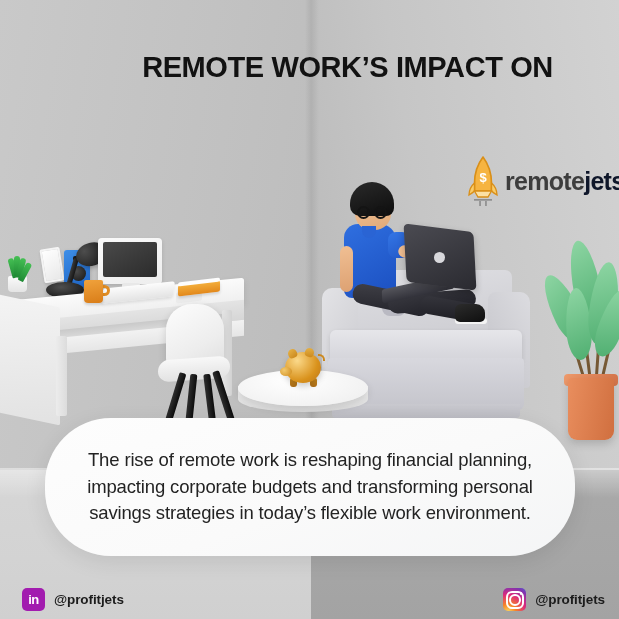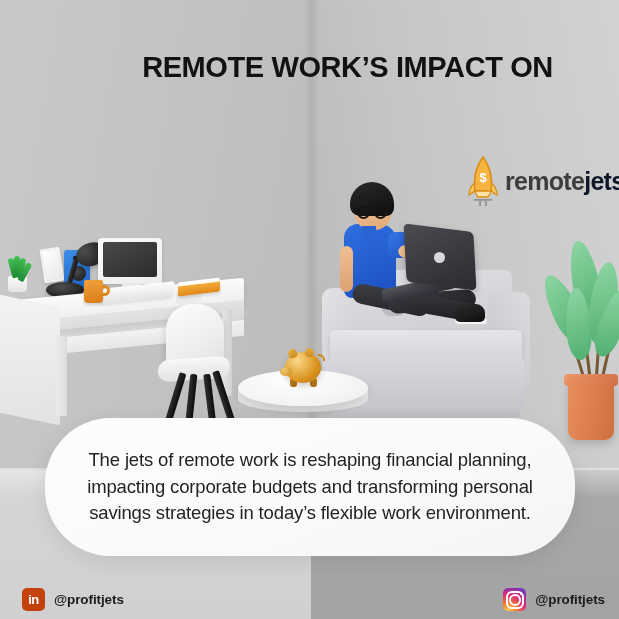--- a/index.html
+++ b/index.html
@@ -381,21 +381,21 @@
   .text-card p {
     margin:0; width:448px; text-align:center;
     font-size:18.5px; line-height:1.43; color:#232323; letter-spacing:-0.15px;
   }
 
   
   .footer-left { position:absolute; left:22px; top:588px; display:flex; align-items:center; gap:9px; }
   .footer-right { position:absolute; right:14px; top:588px; display:flex; align-items:center; gap:9px; }
   .handle { font-size:13.5px; font-weight:bold; color:#1c1c1c; letter-spacing:-0.1px; }
   .ic { width:23px; height:23px; border-radius:5px; position:relative; flex:0 0 auto; }
-  .ic-li { background:#c2410c; }
+  .ic-li { background:#a21caf; }
   .ic-li .li-in {
     position:absolute; left:0; top:0; right:0; bottom:0;
     color:#fff; font-size:13px; font-weight:bold; line-height:23px; text-align:center;
     letter-spacing:-0.5px;
   }
   .ic-ig {
     background:radial-gradient(circle at 22% 104%,#fdd85d 0%,#f58529 26%,#dd2a7b 58%,#8134af 84%,#515bd4 100%);
   }
   .ic-ig .ig-o {
     position:absolute; left:5.5px; top:5.5px; width:12px; height:12px;
@@ -532,21 +532,21 @@
     <div class="piggy-tail"></div>
     <div class="piggy-leg" style="left:290px; top:378px;"></div>
     <div class="piggy-leg" style="left:310px; top:378px;"></div>
     <div class="piggy-body"></div>
     <div class="piggy-snout"></div>
     <div class="table-edge"></div>
     <div class="table-top"></div>
   </div>
 
   <div class="text-card">
-    <p>The jets of remote work is reshaping financial planning, impacting corporate budgets and transforming personal savings strategies in today’s flexible work environment.</p>
+    <p>The rise of remote work is reshaping financial planning, impacting corporate budgets and transforming personal savings strategies in today’s flexible work environment.</p>
   </div>
 
   <div class="footer-left">
     <div class="ic ic-li">
       <div class="li-in">in</div>
     </div>
     <div class="handle">@profitjets</div>
   </div>
 
   <div class="footer-right">

